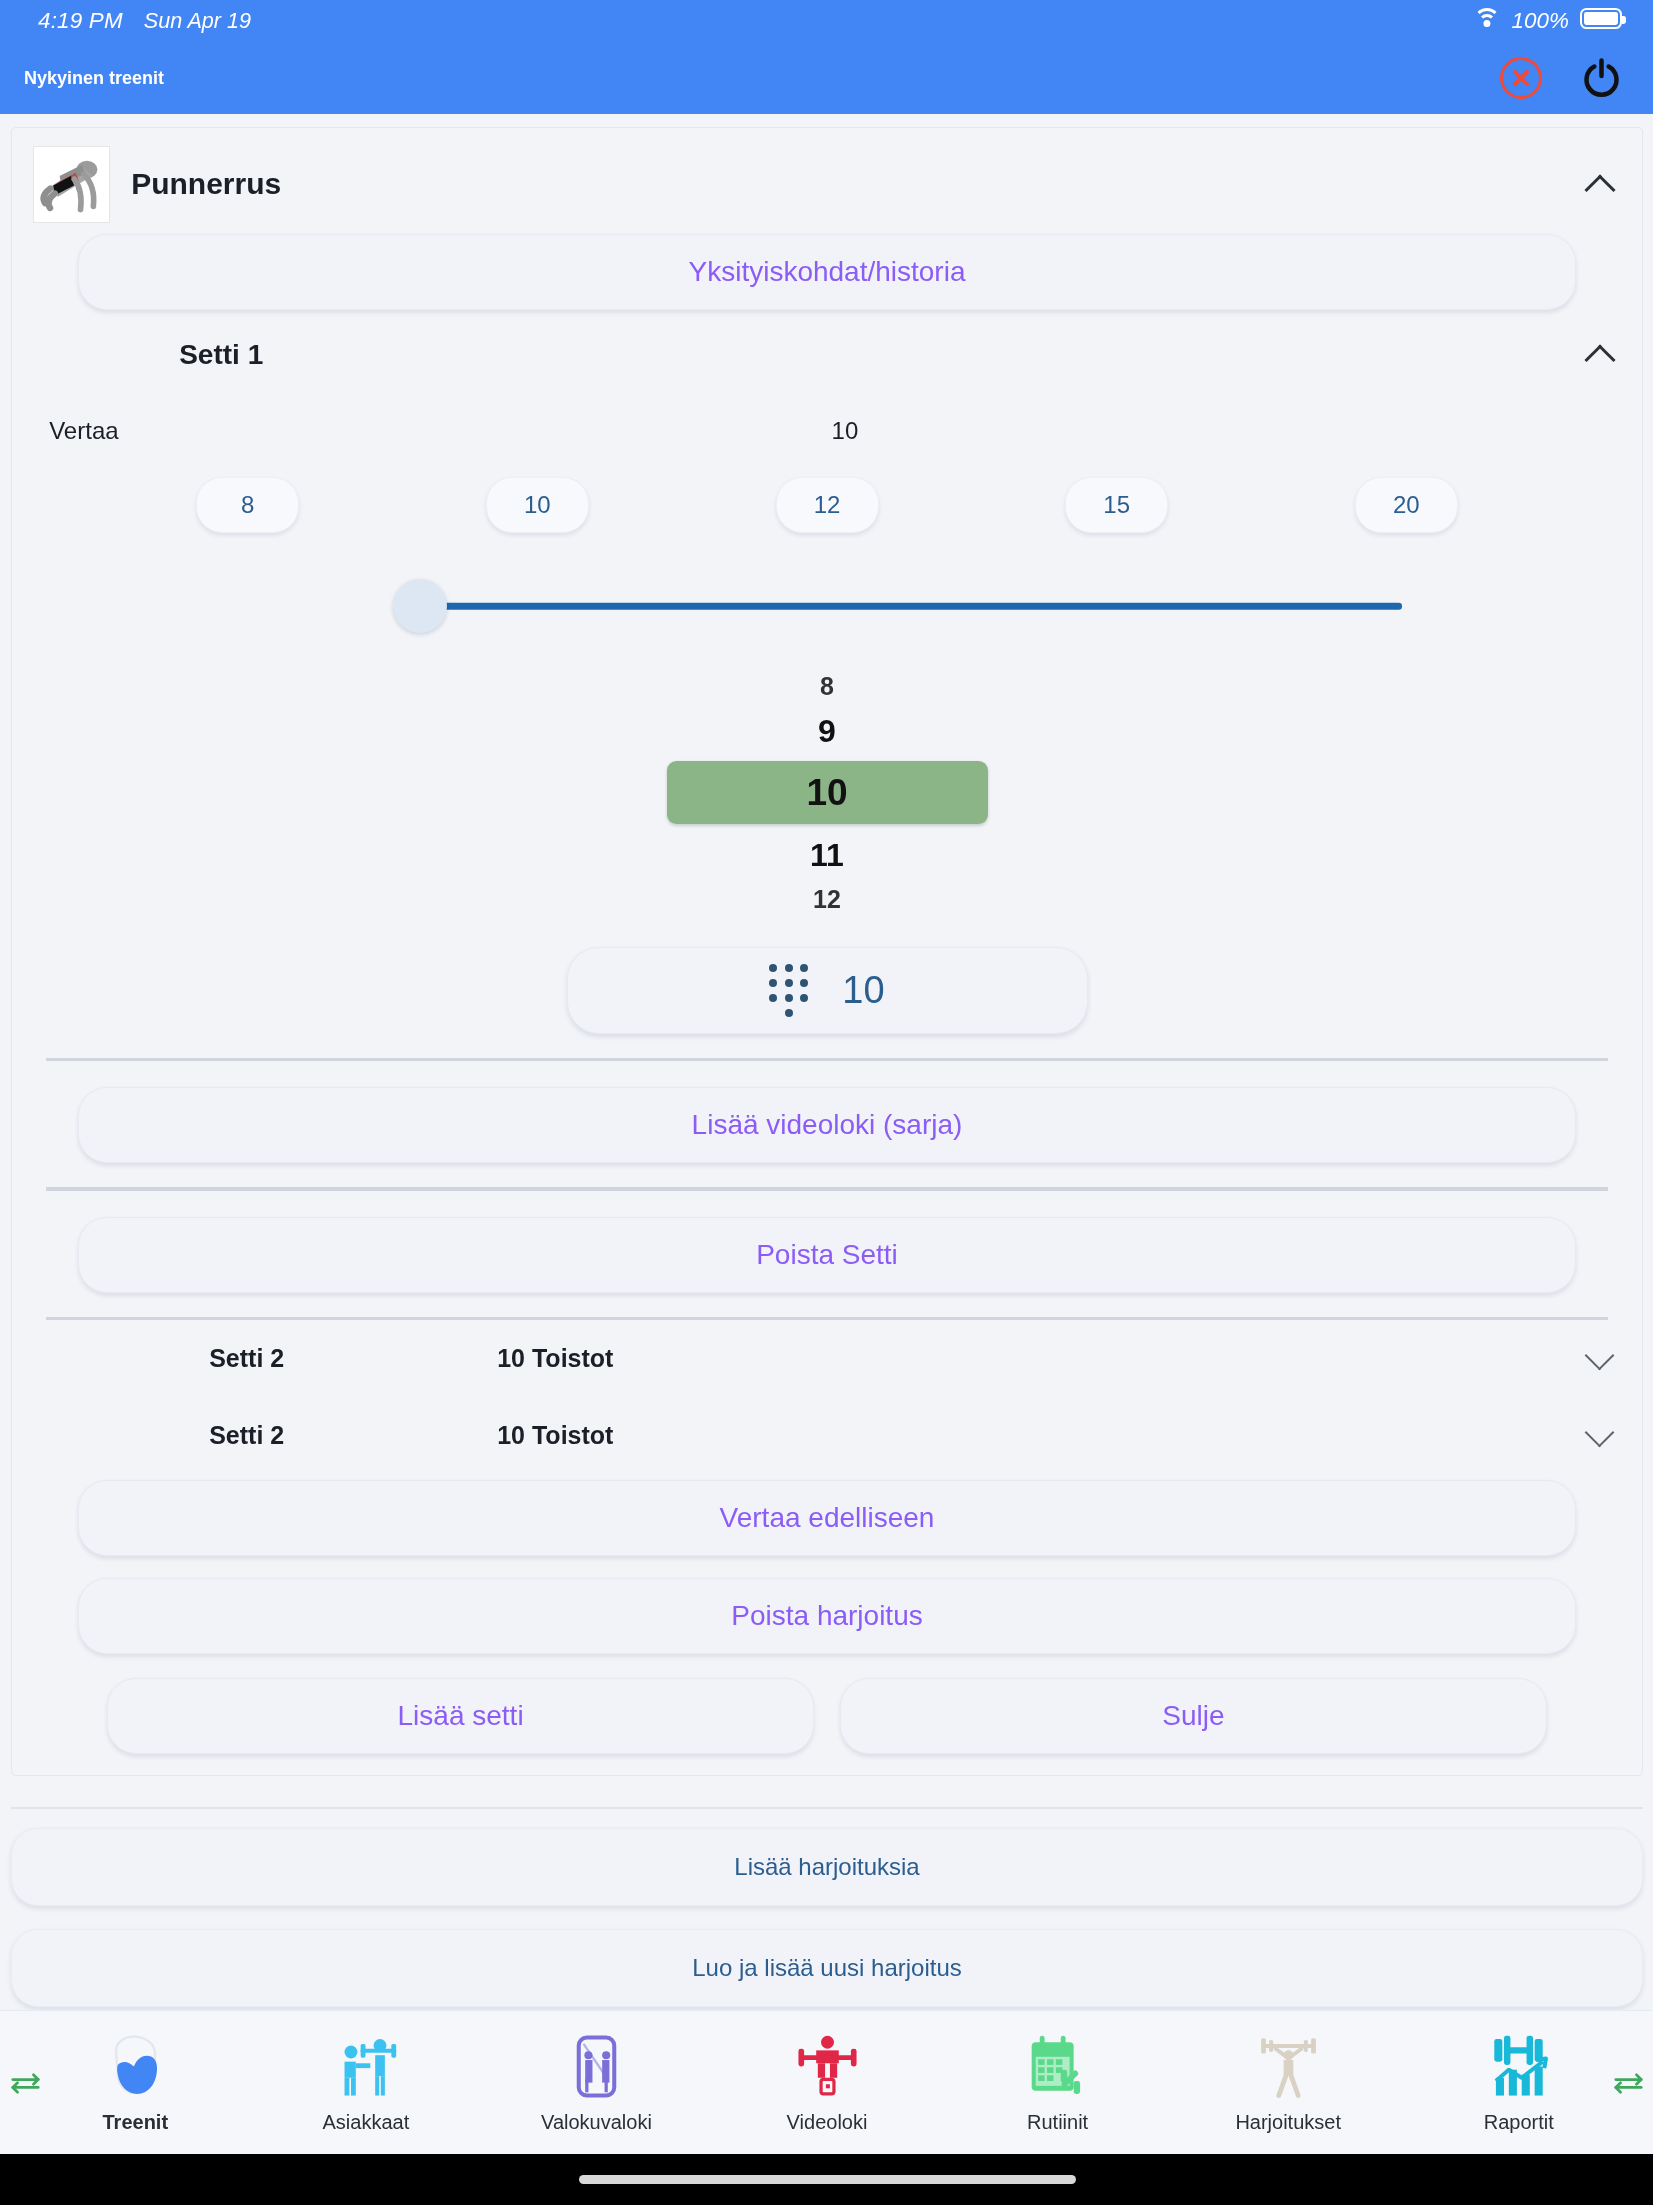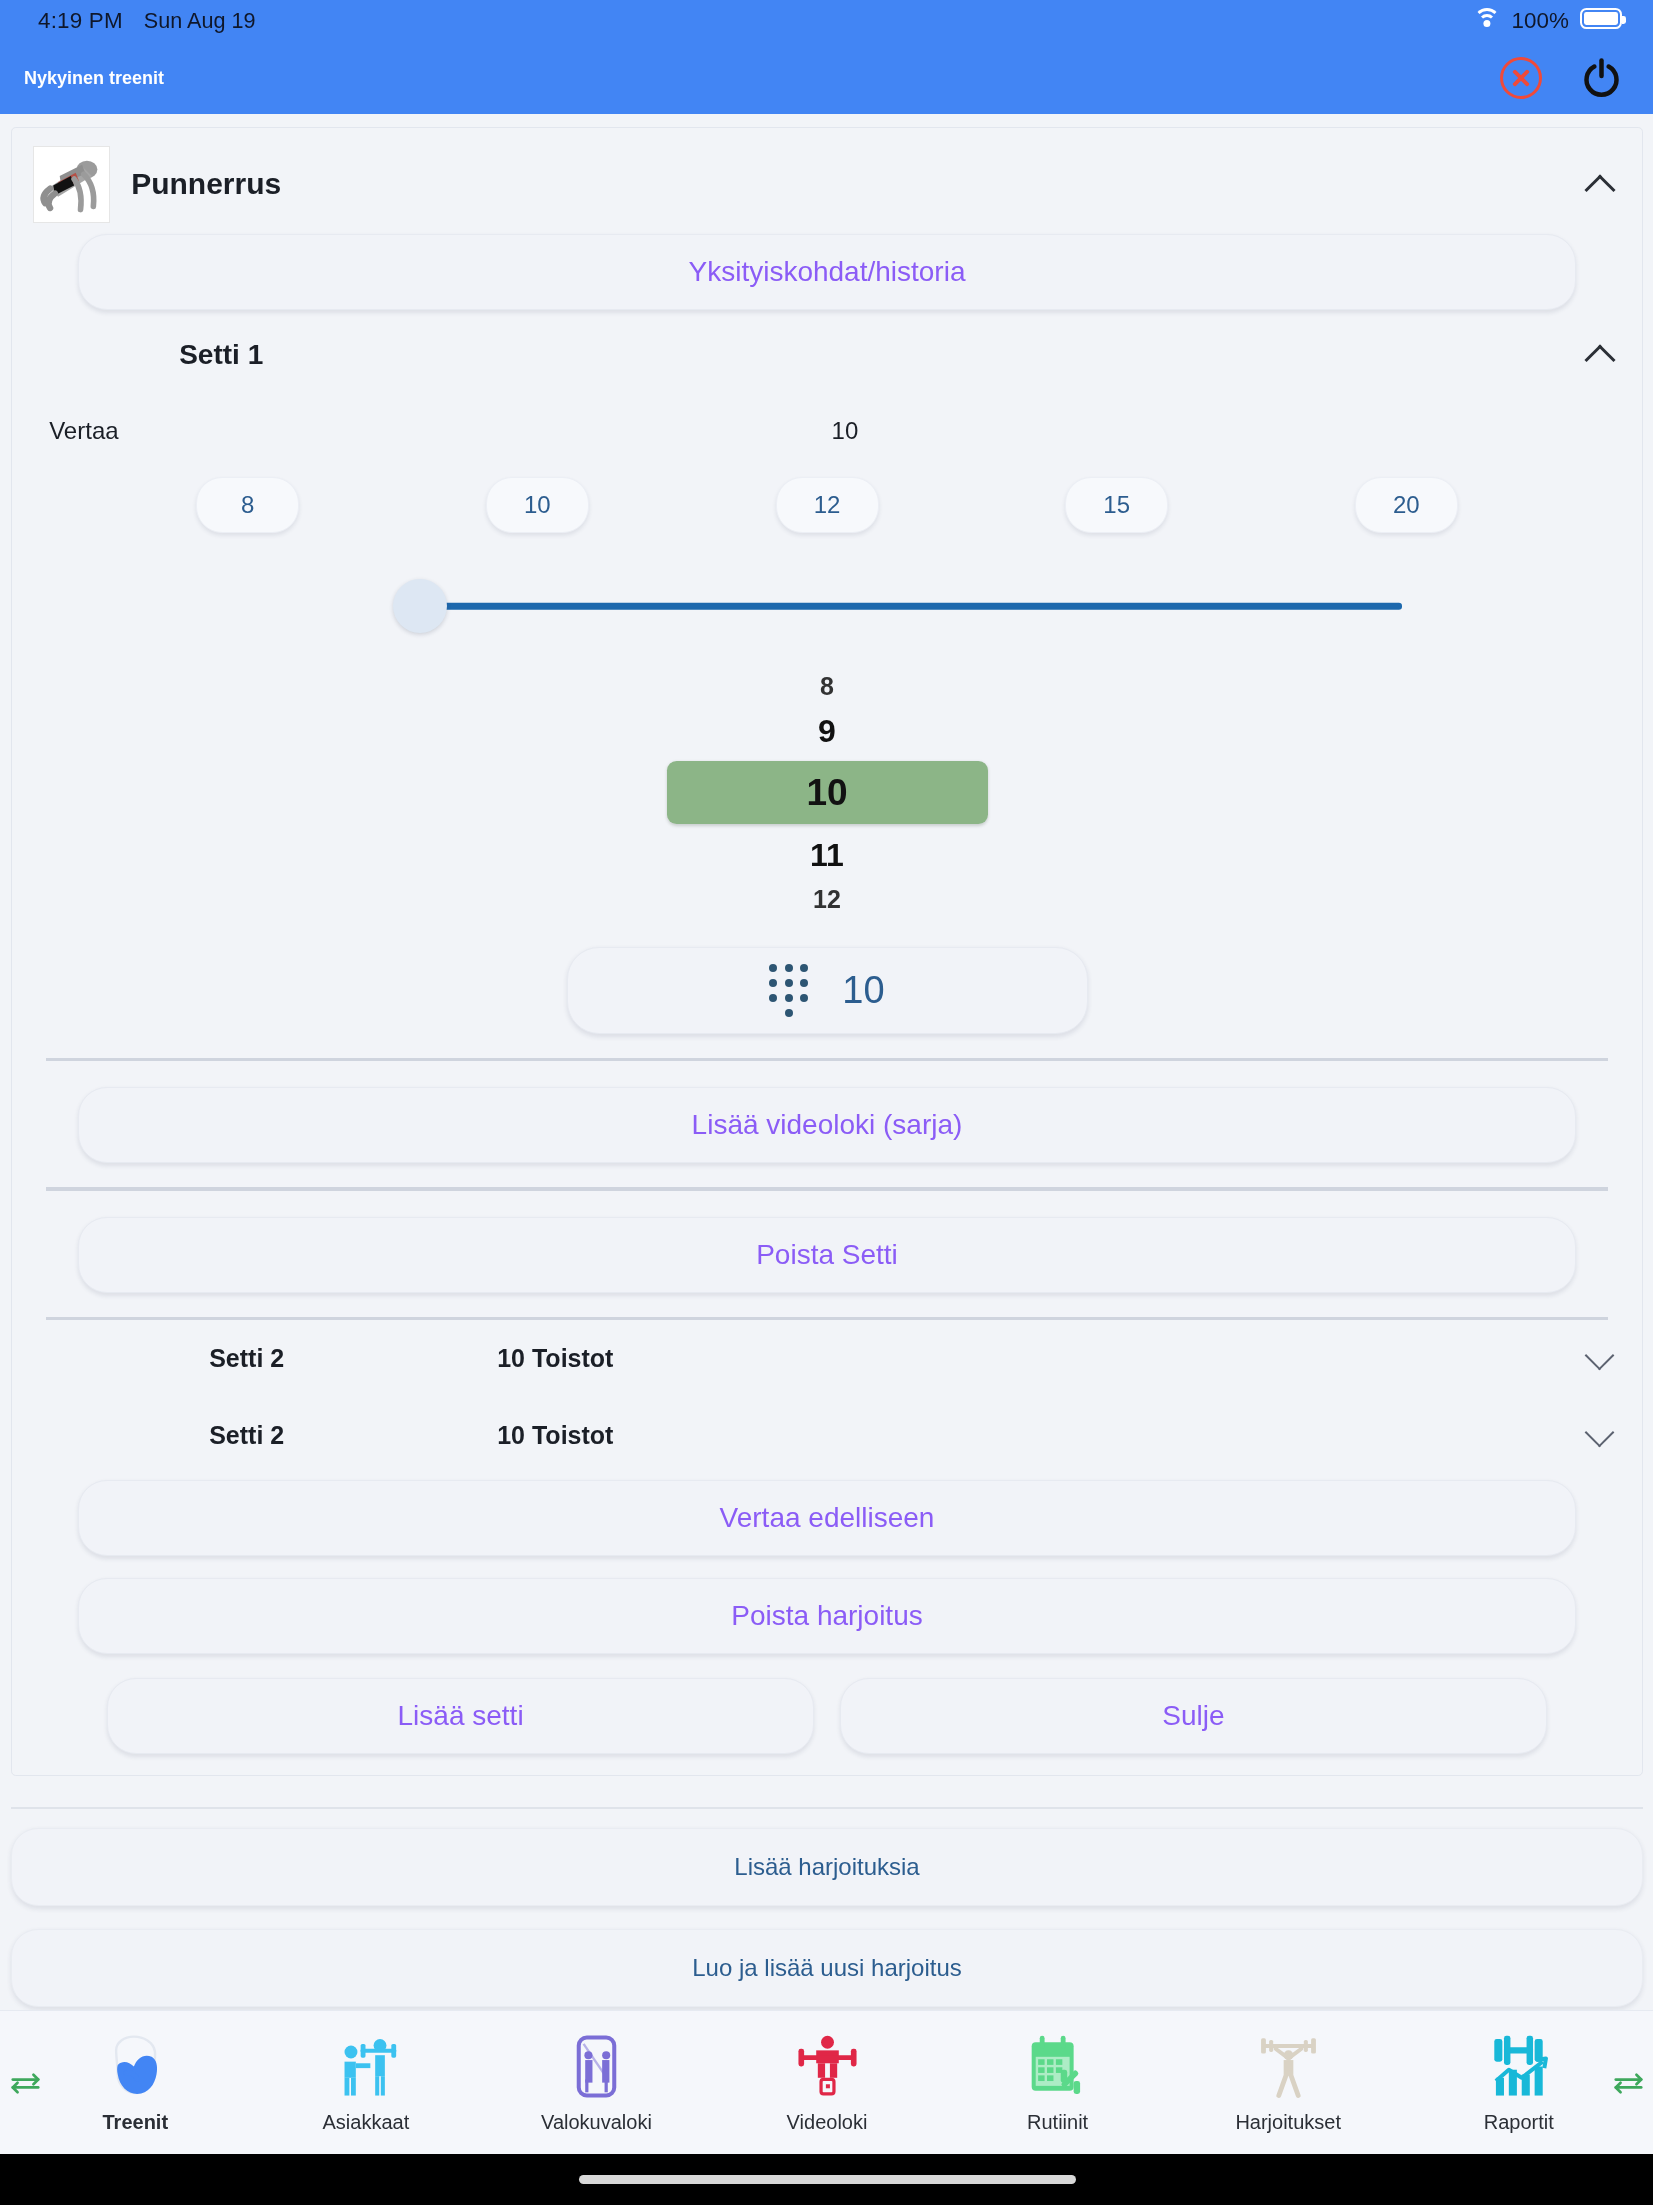--- a/index.html
+++ b/index.html
@@ -17,22 +17,23 @@
     flex-direction: column;
   }
 
   
   .statusbar {
     height: 42px;
     background: #4285f4;
     display: flex;
     align-items: center;
     padding: 0 32px 0 38px;
-    color: #0f172a;
+    color: #ffffff;
     flex: 0 0 auto;
+    font-style: italic;
   }
   .sb-left { display: flex; align-items: baseline; gap: 21px; }
   .sb-time { font-size: 22.4px; letter-spacing: 0.2px; }
   .sb-date { font-size: 21.6px; }
   .sb-right { margin-left: auto; display: flex; gap: 11.2px; }
   .sb-pct { font-size: 22.4px; }
   .wifi-ic { width: 27px; height: 21px; position: relative; }
   .wifi-ic i {
     position: absolute; left: 50%; transform: translateX(-50%);
     border: 3.2px solid #fff; border-bottom-color: transparent;
@@ -264,21 +265,21 @@
   .homebar { width: 497px; height: 9.6px; border-radius: 6.4px; background: #d8d8d8; }
 </style>
 </head>
 <body>
 
 <div class="phone">
 
   <div class="statusbar">
     <div class="sb-left">
       <span class="sb-time">4:19 PM</span>
-      <span class="sb-date">Sun Aug 19</span>
+      <span class="sb-date">Sun Apr 19</span>
     </div>
     <div class="sb-right">
       <span class="wifi-ic">
           <i></i>
           <i></i>
           <i></i>
         </span>
       <span class="sb-pct">100%</span>
       <span class="batt">
           <i></i>

